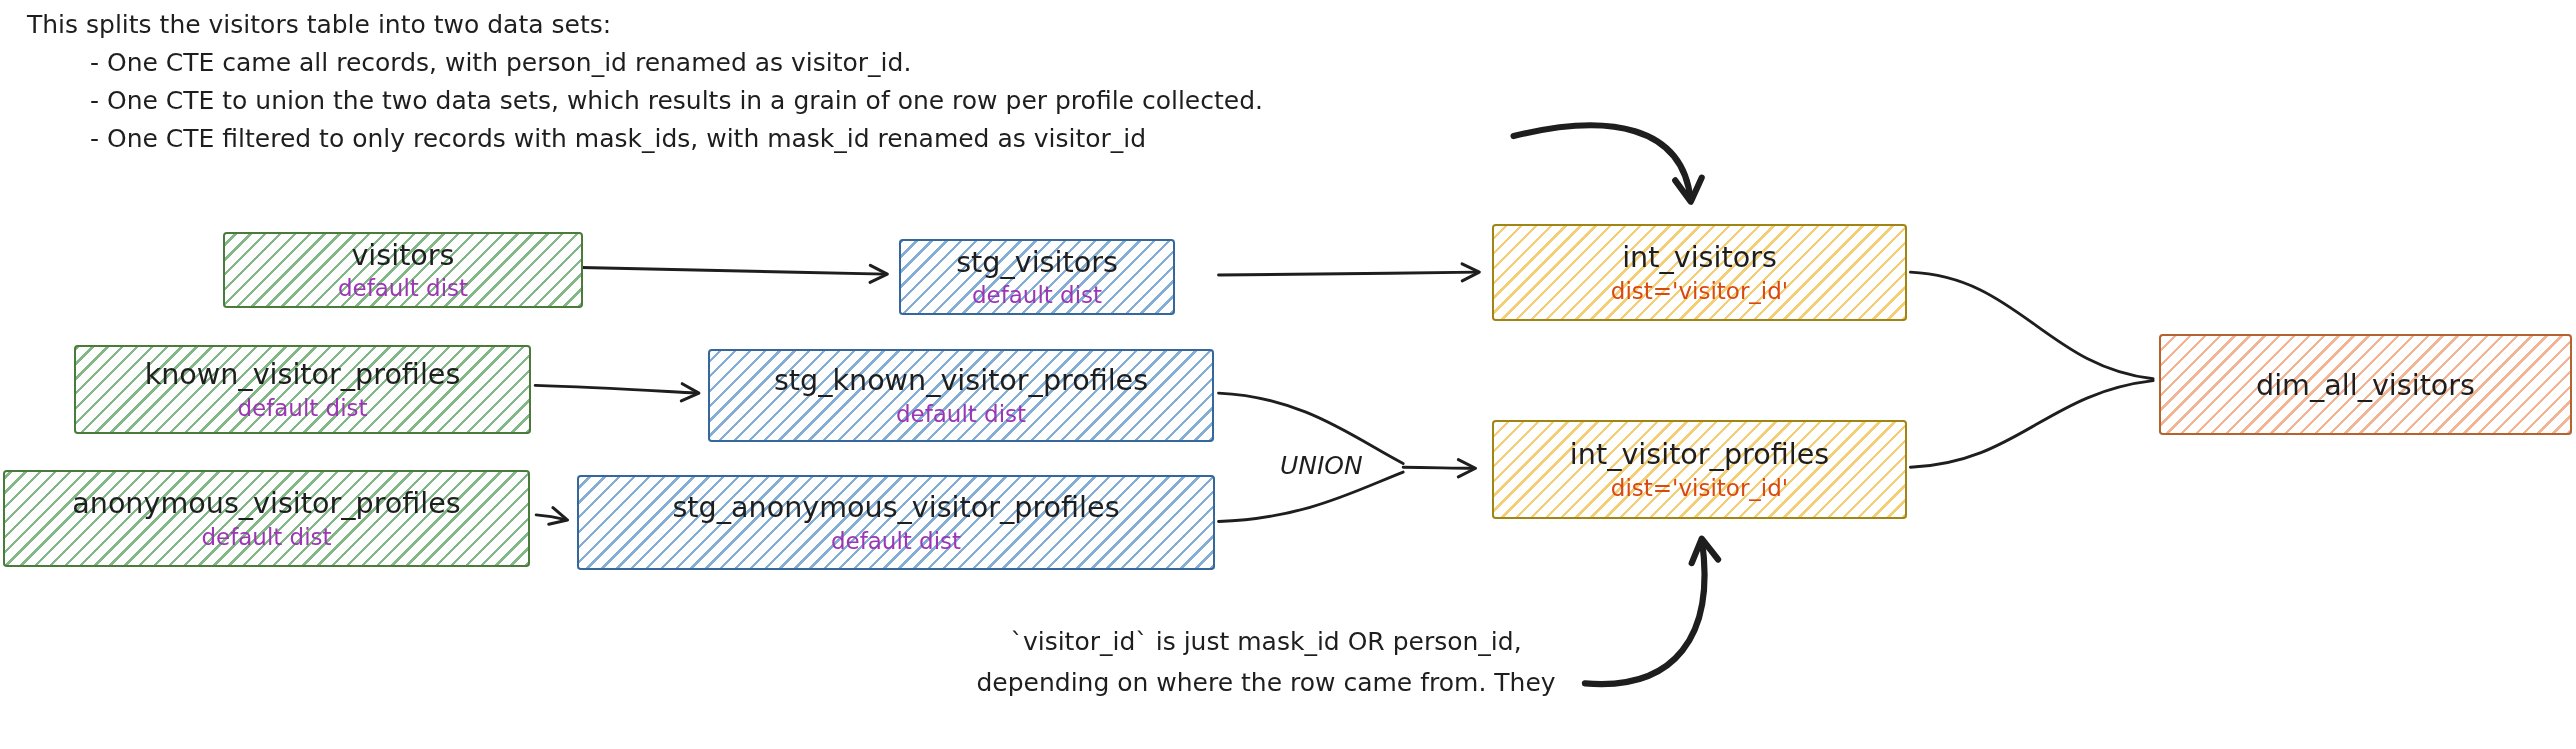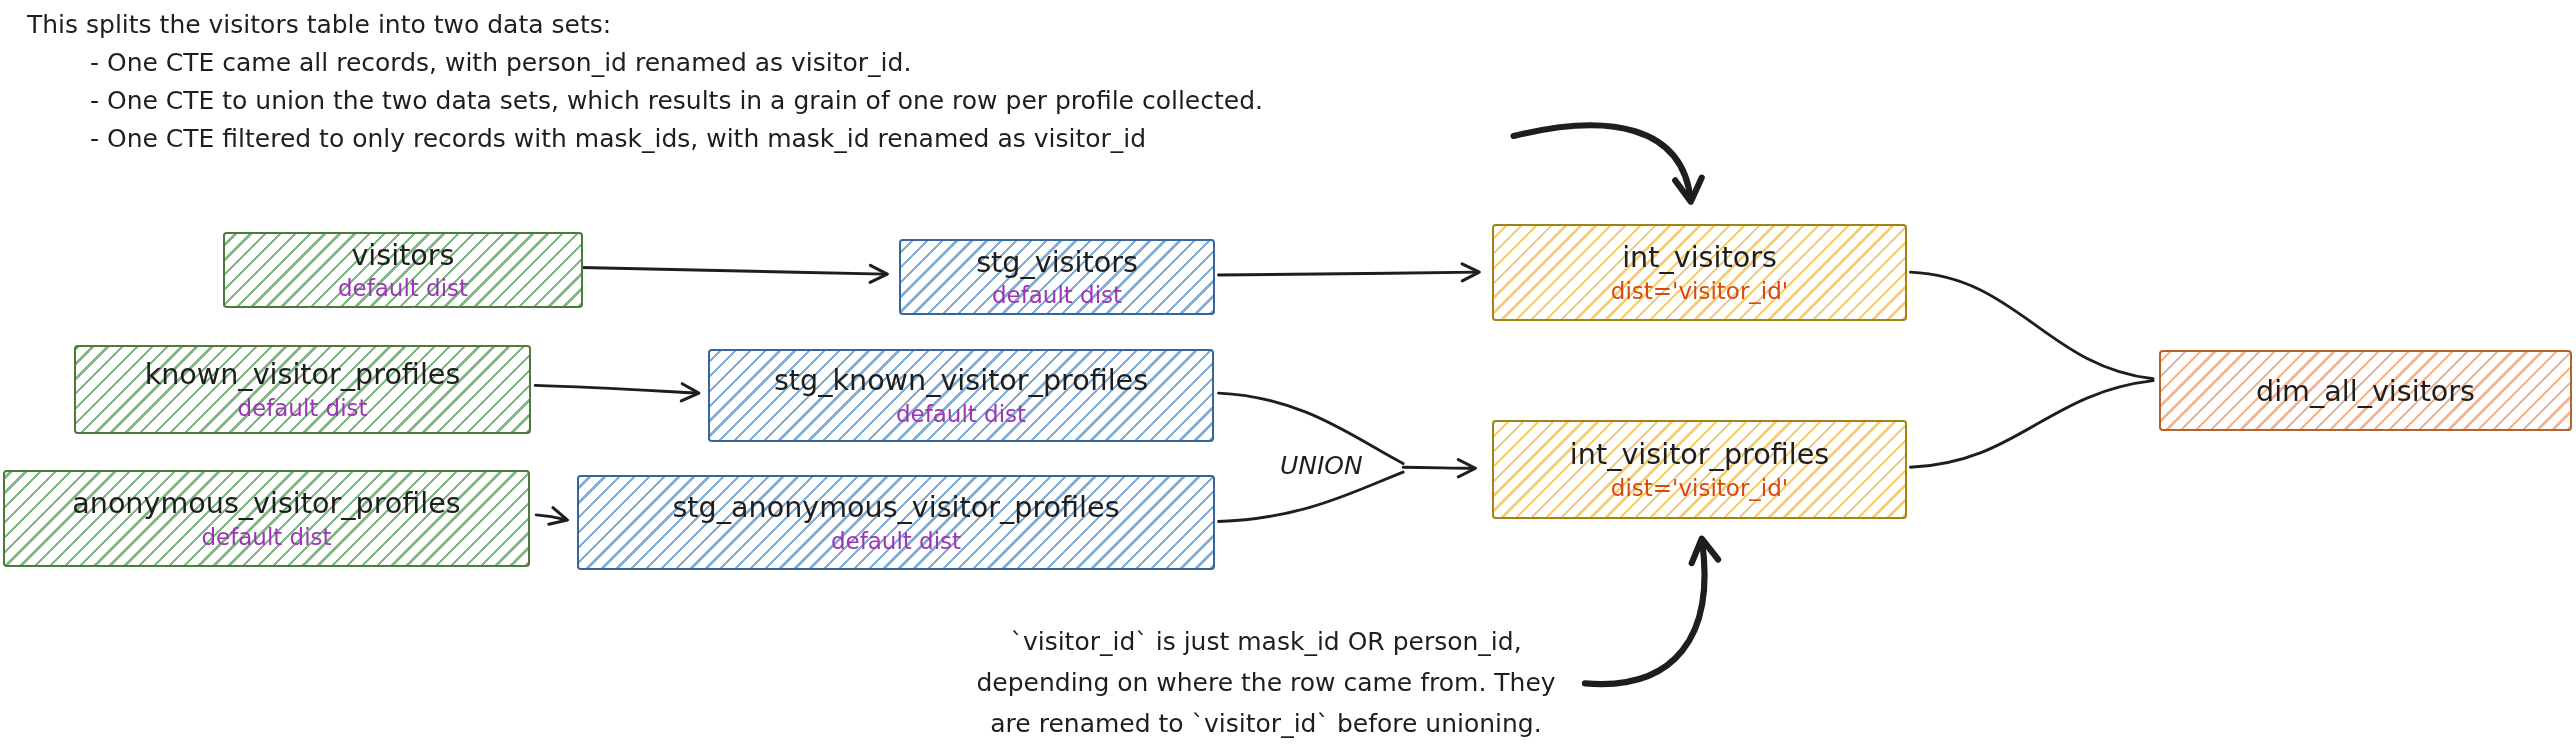--- a/index.html
+++ b/index.html
@@ -40,28 +40,28 @@
   .cat-intermediate {
     border-color:#a08514;
     background-image:repeating-linear-gradient(-45deg, rgba(240,190,70,0.75) 0 2.4px, transparent 2.4px 10.5px);
   }
   .cat-mart {
     border-color:#b4632f;
     background-image:repeating-linear-gradient(-45deg, rgba(235,140,90,0.65) 0 2.4px, transparent 2.4px 10.5px);
   }
 
   #node-visitors                       { left:223px;  top:232px; width:360px; height:76px;  }
-  #node-stg_visitors                   { left:899px;  top:239px; width:316px; height:76px;  }
+  #node-stg_visitors                   { left:899px;  top:239px; width:276px; height:76px;  }
   #node-int_visitors                   { left:1492px; top:224px; width:415px; height:97px; }
   #node-known_visitor_profiles         { left:74px;   top:345px; width:457px; height:89px;  }
   #node-stg_known_visitor_profiles     { left:708px;  top:349px; width:506px; height:93px;  }
   #node-anonymous_visitor_profiles     { left:3px;    top:470px; width:527px; height:97px; }
   #node-stg_anonymous_visitor_profiles { left:577px;  top:475px; width:638px; height:95px; }
   #node-int_visitor_profiles           { left:1492px; top:420px; width:415px; height:99px; }
-  #node-dim_all_visitors               { left:2159px; top:334px; width:413px; height:81px;margin-top:16px;  }
+  #node-dim_all_visitors               { left:2159px; top:334px; width:413px; height:101px;  }
 </style>
 </head>
 <body>
 
 <svg class="layer" viewBox="0 0 2706 787" xmlns="http://www.w3.org/2000/svg">
   <defs>
     <marker id="arrow" markerUnits="userSpaceOnUse" markerWidth="30" markerHeight="30" refX="22" refY="15" orient="auto">
       <path d="M 6 6 L 24 15 L 6 24" fill="none" stroke="#1e1e1e" stroke-width="3.2" stroke-linecap="round" stroke-linejoin="round"></path>
     </marker>
     <marker id="arrow-thick" markerUnits="userSpaceOnUse" markerWidth="44" markerHeight="44" refX="30" refY="22" orient="auto">
@@ -92,21 +92,20 @@
 <div class="annotation" id="top-annotation">
   <div>This splits the visitors table into two data sets:</div>
   <div class="bullet">- One CTE came all records, with person_id renamed as visitor_id.</div>
   <div class="bullet">- One CTE to union the two data sets, which results in a grain of one row per profile collected.</div>
   <div class="bullet">- One CTE filtered to only records with mask_ids, with mask_id renamed as visitor_id</div>
 </div>
 
 <div class="annotation" id="bottom-annotation">
   <div>`visitor_id` is just mask_id OR person_id,</div>
   <div>depending on where the row came from. They</div>
-  <div>are renamed to `visitor_id` before unioning.</div>
 </div>
 
 <div id="union-label">UNION</div>
 
 <div class="node cat-source" id="node-visitors">
   <div class="node-title">visitors</div>
   <div class="node-subtitle sub-purple">default dist</div>
 </div>
 
 <div class="node cat-staging" id="node-stg_visitors">

